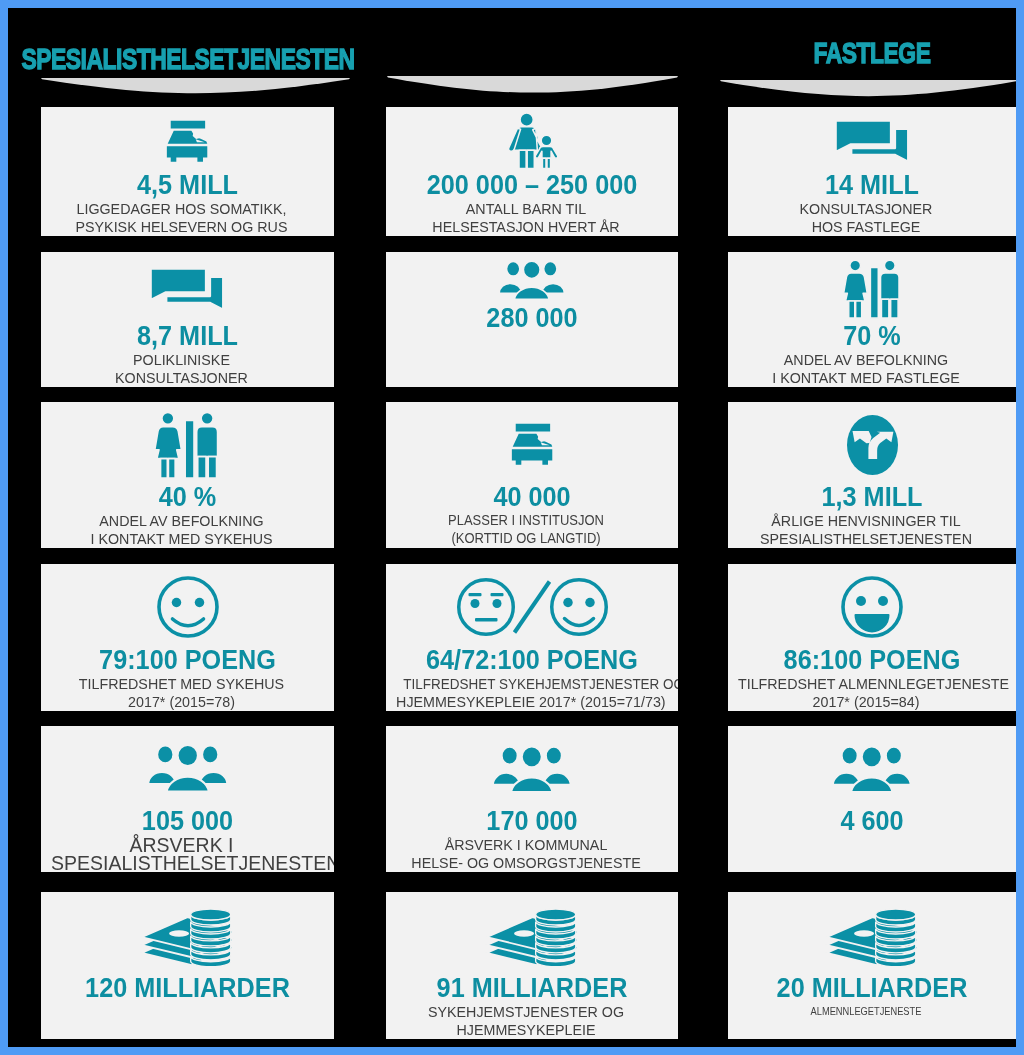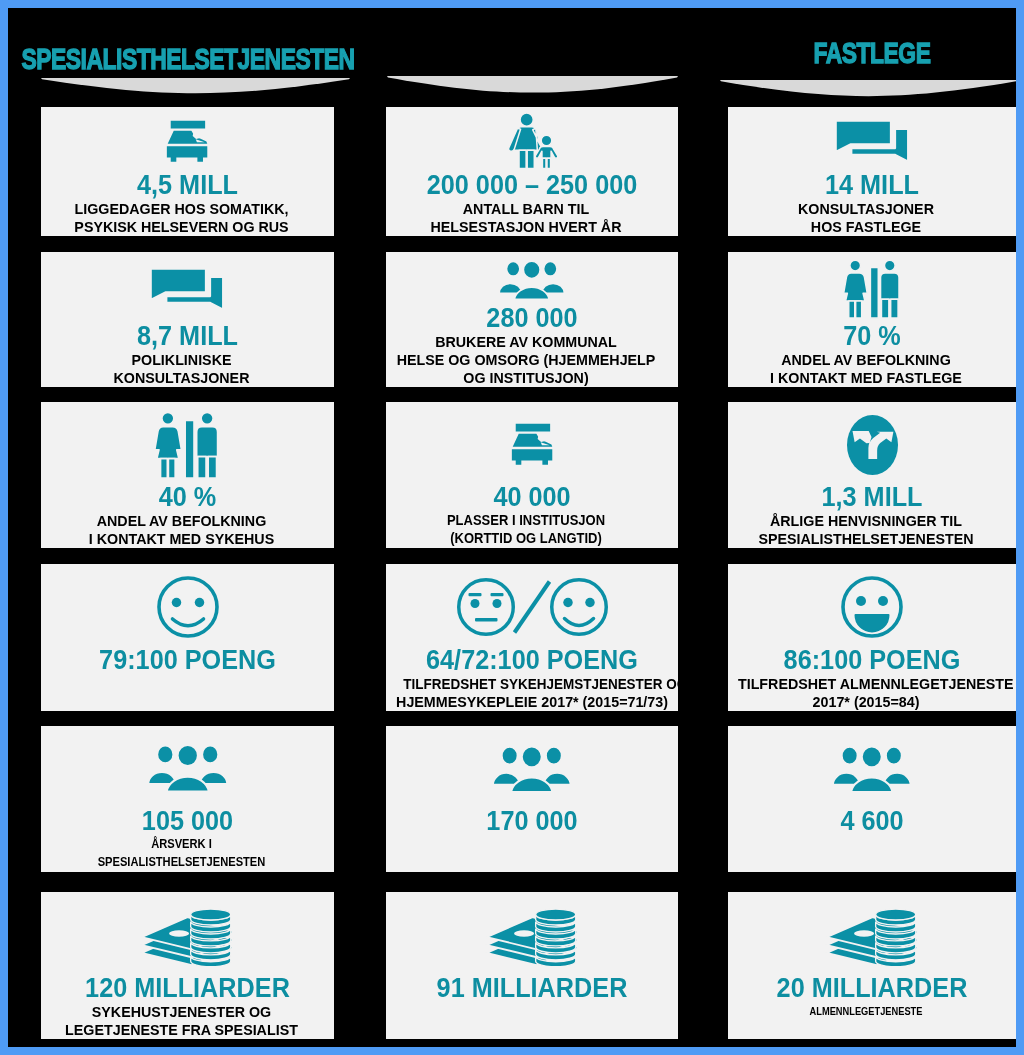--- a/index.html
+++ b/index.html
@@ -13,21 +13,21 @@
   .col-title{position:absolute;color:#17a0b0;font-weight:bold;text-align:center;
              line-height:28px;white-space:nowrap;}
   .col-title div{transform:scaleX(0.775);transform-origin:center center;letter-spacing:-0.6px;
                  -webkit-text-stroke:1.3px #17a0b0;paint-order:stroke fill;}
 
   .ribbon{position:absolute;}
 
   .card{position:absolute;background:#f2f2f2;overflow:hidden;}
   .icon-wrap{position:absolute;left:0;right:0;display:flex;align-items:center;justify-content:center;}
   .value{position:absolute;left:0;right:0;text-align:center;color:#0d8ea1;font-weight:bold;white-space:nowrap;}
-  .desc{position:absolute;left:0;right:12px;text-align:center;color:#000000;font-weight:bold;}
+  .desc{position:absolute;left:0;right:12px;text-align:center;color:#404040;font-weight:normal;}
   .desc div{white-space:nowrap;transform:scaleX(0.928);transform-origin:center center;}
   .value{transform:scaleX(0.935);transform-origin:center center;}
 </style>
 </head>
 <body>
 
 <div class="frame">
   <div class="stage" id="stage">
       <div class="col-title" style="left: -220px; width: 800px; top: 37px; font-size: 29.5px;">
         <div>SPESIALISTHELSETJENESTEN</div>
@@ -82,54 +82,54 @@
               <rect x="58" y="16" width="17" height="110" fill="#0b90a6"></rect>
               <circle cx="100" cy="12" r="11.5" fill="#0b90a6"></circle>
               <path fill="#0b90a6" d="M90 28 H110 Q120 28 120 38 V85 H80 V38 Q80 28 90 28 Z"></path>
               <path fill="#0b90a6" d="M82 85 H98 V126 H82 Z"></path>
               <path fill="#0b90a6" d="M102 85 H118 V126 H102 Z"></path>
             </g>
           </svg>
         </div>
       </div>
       <div class="card" style="left: 33px; top: 556px; width: 293px; height: 147px;">
+        <div class="desc" style="top: 111px; font-size: 15.4px; line-height: 17.6px;">
+          <div>TILFREDSHET MED SYKEHUS</div>
+          <div>2017* (2015=78)</div>
+        </div>
         <div class="value" style="top: 81px; font-size: 27px; line-height: 30px;">79:100 POENG</div>
         <div class="icon-wrap" style="top: 12px; height: 62px;">
           <svg viewBox="0 0 124 124" width="62" height="62">
             <circle cx="62" cy="62" r="58" fill="none" stroke="#0b90a6" stroke-width="7.2"></circle>
             <circle cx="39" cy="53" r="9.5" fill="#0b90a6"></circle>
             <circle cx="85" cy="53" r="9.5" fill="#0b90a6"></circle>
             <path d="M31 86 Q62 113 93 86" fill="none" stroke="#0b90a6" stroke-width="7.2" stroke-linecap="round"></path>
           </svg>
         </div>
       </div>
       <div class="card" style="left: 33px; top: 718px; width: 293px; height: 146px;">
-        <div class="desc" style="top: 110px; font-size: 12px; line-height: 17.6px;">
+        <div class="desc" style="top: 110px; font-size: 21px; line-height: 17.6px;">
           <div>ÅRSVERK I</div>
           <div>SPESIALISTHELSETJENESTEN</div>
         </div>
         <div class="value" style="top: 80px; font-size: 27px; line-height: 30px;">105 000</div>
         <div class="icon-wrap" style="top: 19px; height: 47.19px;">
           <svg viewBox="-2.5 -2.5 160 96" width="67.5" height="40.5" style="transform: scale(1.21); transform-origin: center center;">
             <g stroke="#f2f2f2" stroke-width="4.2">
               <ellipse cx="33.5" cy="18.4" rx="16" ry="17.6" fill="#0b90a6"></ellipse>
               <ellipse cx="121.5" cy="18.4" rx="16" ry="17.6" fill="#0b90a6"></ellipse>
               <path fill="#0b90a6" d="M0 76.6 A27 24 0 0 1 54 76.6 Z"></path>
               <path fill="#0b90a6" d="M101 76.6 A27 24 0 0 1 155 76.6 Z"></path>
               <ellipse cx="77.5" cy="20.7" rx="20" ry="20.7" fill="#0b90a6"></ellipse>
               <path fill="#0b90a6" d="M36 91 A42 34.5 0 0 1 119 91 Z"></path>
             </g>
           </svg>
         </div>
       </div>
       <div class="card" style="left: 33px; top: 884px; width: 293px; height: 147px;">
-        <div class="desc" style="top: 111px; font-size: 15.4px; line-height: 17.6px;">
-          <div>SYKEHUSTJENESTER OG</div>
-          <div>LEGETJENESTE FRA SPESIALIST</div>
-        </div>
         <div class="value" style="top: 81px; font-size: 27px; line-height: 30px;">120 MILLIARDER</div>
         <div class="icon-wrap" style="top: 14px; height: 59px;">
           <svg viewBox="-2 -2 180 116" width="95" height="61.2">
             <g stroke="#f2f2f2" stroke-width="3.6" stroke-linejoin="round">
               <path fill="#0b90a6" d="M1 89 L88 51 L178 79 L96 112 Z"></path>
               <path fill="#0b90a6" d="M1 74 L88 36 L178 64 L96 97 Z"></path>
               <path fill="#0b90a6" d="M1 59 L88 21 L178 49 L96 82 Z"></path>
               <ellipse cx="72" cy="52" rx="19" ry="6" fill="#f2f2f2" stroke="none"></ellipse>
             </g>
             <g stroke="#f2f2f2" stroke-width="2.6">
@@ -165,25 +165,20 @@
               <path fill="#0b90a6" d="M41 73 H55 V109 H41 Z"></path>
               <circle cx="79" cy="54" r="10.5" fill="#0b90a6"></circle>
               <path fill="#0b90a6" d="M72 66 H86 Q92 66 93 71 L101 84 Q102 88 98 89 Q95 89 94 86 L88 75 V89 H70 V75 L64 86 Q63 89 60 89 Q56 88 57 84 L65 71 Q66 66 72 66 Z"></path>
               <path fill="#0b90a6" d="M71 89 H78 V109 H71 Z"></path>
               <path fill="#0b90a6" d="M80 89 H87 V109 H80 Z"></path>
             </g>
           </svg>
         </div>
       </div>
       <div class="card" style="left: 378px; top: 244px; width: 292px; height: 135px;">
-        <div class="desc" style="top: 81.4px; font-size: 15.4px; line-height: 17.6px;">
-          <div>BRUKERE AV KOMMUNAL</div>
-          <div>HELSE OG OMSORG (HJEMMEHJELP</div>
-          <div>OG INSTITUSJON)</div>
-        </div>
         <div class="value" style="top: 51.4px; font-size: 27px; line-height: 30px;">280 000</div>
         <div class="icon-wrap" style="top: 9px; height: 39px;">
           <svg viewBox="-2.5 -2.5 160 96" width="67.5" height="40.5">
             <g stroke="#f2f2f2" stroke-width="4.2">
               <ellipse cx="33.5" cy="18.4" rx="16" ry="17.6" fill="#0b90a6"></ellipse>
               <ellipse cx="121.5" cy="18.4" rx="16" ry="17.6" fill="#0b90a6"></ellipse>
               <path fill="#0b90a6" d="M0 76.6 A27 24 0 0 1 54 76.6 Z"></path>
               <path fill="#0b90a6" d="M101 76.6 A27 24 0 0 1 155 76.6 Z"></path>
               <ellipse cx="77.5" cy="20.7" rx="20" ry="20.7" fill="#0b90a6"></ellipse>
               <path fill="#0b90a6" d="M36 91 A42 34.5 0 0 1 119 91 Z"></path>
@@ -223,35 +218,43 @@
             <rect x="36" y="80" width="45" height="7" rx="2" fill="#0b90a6"></rect>
             <path d="M115 109 L185 7" stroke="#0b90a6" stroke-width="8" fill="none"></path>
             <circle cx="244" cy="58" r="54.5" fill="none" stroke="#0b90a6" stroke-width="7"></circle>
             <circle cx="222" cy="49" r="9.5" fill="#0b90a6"></circle>
             <circle cx="266" cy="49" r="9.5" fill="#0b90a6"></circle>
             <path d="M215 81 Q244 109 273 81" fill="none" stroke="#0b90a6" stroke-width="7" stroke-linecap="round"></path>
           </svg>
         </div>
       </div>
       <div class="card" style="left: 378px; top: 718px; width: 292px; height: 146px;">
+        <div class="desc" style="top: 110px; font-size: 15.4px; line-height: 17.6px;">
+          <div>ÅRSVERK I KOMMUNAL</div>
+          <div>HELSE- OG OMSORGSTJENESTE</div>
+        </div>
         <div class="value" style="top: 80px; font-size: 27px; line-height: 30px;">170 000</div>
         <div class="icon-wrap" style="top: 20px; height: 46.41px;">
           <svg viewBox="-2.5 -2.5 160 96" width="67.5" height="40.5" style="transform: scale(1.19); transform-origin: center center;">
             <g stroke="#f2f2f2" stroke-width="4.2">
               <ellipse cx="33.5" cy="18.4" rx="16" ry="17.6" fill="#0b90a6"></ellipse>
               <ellipse cx="121.5" cy="18.4" rx="16" ry="17.6" fill="#0b90a6"></ellipse>
               <path fill="#0b90a6" d="M0 76.6 A27 24 0 0 1 54 76.6 Z"></path>
               <path fill="#0b90a6" d="M101 76.6 A27 24 0 0 1 155 76.6 Z"></path>
               <ellipse cx="77.5" cy="20.7" rx="20" ry="20.7" fill="#0b90a6"></ellipse>
               <path fill="#0b90a6" d="M36 91 A42 34.5 0 0 1 119 91 Z"></path>
             </g>
           </svg>
         </div>
       </div>
       <div class="card" style="left: 378px; top: 884px; width: 292px; height: 147px;">
+        <div class="desc" style="top: 111px; font-size: 15.4px; line-height: 17.6px;">
+          <div>SYKEHJEMSTJENESTER OG</div>
+          <div>HJEMMESYKEPLEIE</div>
+        </div>
         <div class="value" style="top: 81px; font-size: 27px; line-height: 30px;">91 MILLIARDER</div>
         <div class="icon-wrap" style="top: 14px; height: 59px;">
           <svg viewBox="-2 -2 180 116" width="95" height="61.2">
             <g stroke="#f2f2f2" stroke-width="3.6" stroke-linejoin="round">
               <path fill="#0b90a6" d="M1 89 L88 51 L178 79 L96 112 Z"></path>
               <path fill="#0b90a6" d="M1 74 L88 36 L178 64 L96 97 Z"></path>
               <path fill="#0b90a6" d="M1 59 L88 21 L178 49 L96 82 Z"></path>
               <ellipse cx="72" cy="52" rx="19" ry="6" fill="#f2f2f2" stroke="none"></ellipse>
             </g>
             <g stroke="#f2f2f2" stroke-width="2.6">

